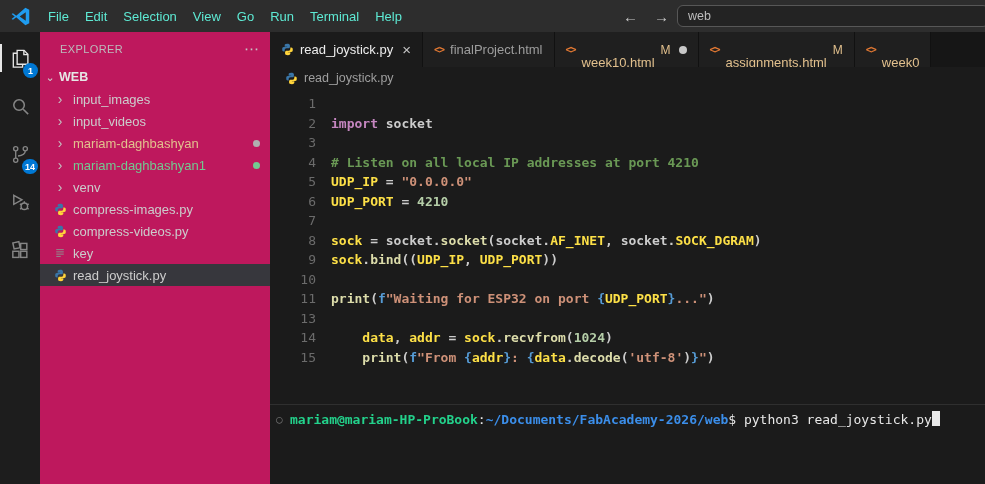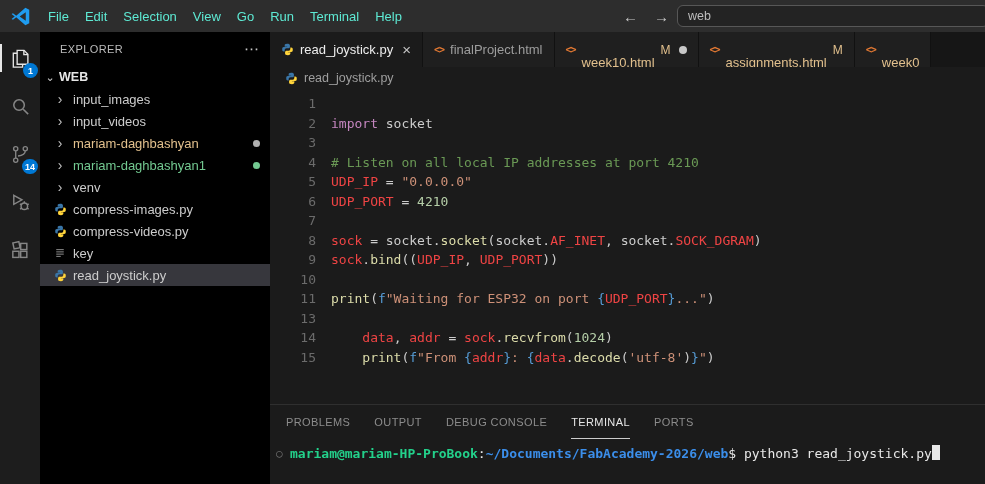--- a/index.html
+++ b/index.html
@@ -37,21 +37,21 @@
   .act-item.active { color:#e7e7e7; }
   .act-item.active::before { content:""; position:absolute; left:0; top:10px; bottom:10px; width:2px; background:#e7e7e7; }
   .act-item svg { width:23px; height:23px; }
   .badge {
     position:absolute; right:2px; bottom:4px; background:#0078d4; color:#fff;
     font-size:9px; font-weight:bold; min-width:15px; height:15px; border-radius:8px;
     display:flex; align-items:center; justify-content:center; padding:0 3px;
   }
 
   
-  .sidebar { flex:0 0 230px; background:#000000; display:flex; flex-direction:column; overflow:hidden; }
+  .sidebar { flex:0 0 230px; background:#be185d; display:flex; flex-direction:column; overflow:hidden; }
   .sidebar-header { flex:0 0 34px; display:flex; align-items:center; padding:0 10px 0 20px; }
   .sb-title { font-size:11px; color:#bcbcbc; letter-spacing:.4px; }
   .sb-dots { margin-left:auto; color:#c5c5c5; font-size:15px; cursor:pointer; letter-spacing:1px; }
   .section-row { height:22px; display:flex; align-items:center; gap:3px; padding-left:4px; cursor:pointer; }
   .sec-chev { color:#cccccc; width:12px; text-align:center; font-size:11px; }
   .sec-label { font-weight:bold; font-size:12.5px; color:#e6e6e6; }
   .file-row { height:22px; display:flex; align-items:center; gap:6px; padding-left:13px; cursor:pointer; }
   .file-row.selected { background:#37373d; }
   .file-icon { width:14px; display:flex; justify-content:center; align-items:center; flex:0 0 14px; }
   .chev-glyph { color:#c5c5c5; font-size:14px; line-height:1; }
@@ -77,29 +77,29 @@
   .html-icon { color:#e37933; font-size:10px; font-weight:bold; letter-spacing:-1px; font-family:"DejaVu Sans Mono",monospace; }
   .tab .py-ic, .bc-icon { display:flex; align-items:center; }
 
   
   .breadcrumb { flex:0 0 22px; display:flex; align-items:center; gap:6px; padding-left:15px; color:#9f9f9f; font-size:12.5px; background:#1b1b1b; cursor:pointer; }
 
   
   .code { flex:1; overflow:hidden; padding-top:5px; font-family:"DejaVu Sans Mono",monospace; font-size:13px; line-height:19.5px; }
   .code-line { display:flex; white-space:pre; }
   .ln { flex:0 0 46px; text-align:right; color:#6b6b6b; user-select:none; }
-  .lt { padding-left:15px; }
+  .lt { padding-left:15px;font-weight:bold; }
   .tk-fg   { color:#cccccc; }
   .tk-kw   { color:#c586c0; }
   .tk-str  { color:#ce9178; }
   .tk-num  { color:#b5cea8; }
   .tk-com  { color:#6a9955; }
   .tk-fn   { color:#dcdcaa; }
   .tk-const{ color:#569cd6; }
-  .tk-var  { color:#ef4444; }
+  .tk-var  { color:#fde047; }
 
   
   .panel { flex:0 0 80px; border-top:1px solid #2f2f2f; display:flex; flex-direction:column; background:#1b1b1b; }
   .panel-tabs { flex:0 0 34px; display:flex; align-items:stretch; gap:24px; padding-left:16px; }
   .panel-tab {
     display:flex; align-items:center; font-size:11px; letter-spacing:.4px;
     color:#8c8c8c; border-bottom:1px solid transparent; cursor:pointer;
   }
   .panel-tab.active { color:#e7e7e7; border-bottom-color:#cccccc; }
 
@@ -327,27 +327,20 @@
           <div class="code-line"><span class="ln">8</span><span class="lt"><span class="tk-var">sock</span><span class="tk-fg"> = </span><span class="tk-fg">socket</span><span class="tk-fg">.</span><span class="tk-fn">socket</span><span class="tk-fg">(</span><span class="tk-fg">socket</span><span class="tk-fg">.</span><span class="tk-var">AF_INET</span><span class="tk-fg">, </span><span class="tk-fg">socket</span><span class="tk-fg">.</span><span class="tk-var">SOCK_DGRAM</span><span class="tk-fg">)</span></span></div>
           <div class="code-line"><span class="ln">9</span><span class="lt"><span class="tk-var">sock</span><span class="tk-fg">.</span><span class="tk-fn">bind</span><span class="tk-fg">((</span><span class="tk-var">UDP_IP</span><span class="tk-fg">, </span><span class="tk-var">UDP_PORT</span><span class="tk-fg">))</span></span></div>
           <div class="code-line"><span class="ln">10</span><span class="lt"></span></div>
           <div class="code-line"><span class="ln">11</span><span class="lt"><span class="tk-fn">print</span><span class="tk-fg">(</span><span class="tk-const">f</span><span class="tk-str">"Waiting for ESP32 on port </span><span class="tk-const">{</span><span class="tk-var">UDP_PORT</span><span class="tk-const">}</span><span class="tk-str">..."</span><span class="tk-fg">)</span></span></div>
           <div class="code-line"><span class="ln">13</span></div>
           <div class="code-line"><span class="ln">14</span><span class="lt"><span class="tk-fg">    </span><span class="tk-var">data</span><span class="tk-fg">, </span><span class="tk-var">addr</span><span class="tk-fg"> = </span><span class="tk-var">sock</span><span class="tk-fg">.</span><span class="tk-fn">recvfrom</span><span class="tk-fg">(</span><span class="tk-num">1024</span><span class="tk-fg">)</span></span></div>
           <div class="code-line"><span class="ln">15</span><span class="lt"><span class="tk-fg">    </span><span class="tk-fn">print</span><span class="tk-fg">(</span><span class="tk-const">f</span><span class="tk-str">"From </span><span class="tk-const">{</span><span class="tk-var">addr</span><span class="tk-const">}</span><span class="tk-str">: </span><span class="tk-const">{</span><span class="tk-var">data</span><span class="tk-fg">.</span><span class="tk-fn">decode</span><span class="tk-fg">(</span><span class="tk-str">'utf-8'</span><span class="tk-fg">)</span><span class="tk-const">}</span><span class="tk-str">"</span><span class="tk-fg">)</span></span></div>
         </div>
 
       <div class="panel">
-        <div class="panel-tabs" id="panel-tabs">
-            <span class="panel-tab">PROBLEMS</span>
-            <span class="panel-tab">OUTPUT</span>
-            <span class="panel-tab">DEBUG CONSOLE</span>
-            <span class="panel-tab active">TERMINAL</span>
-            <span class="panel-tab">PORTS</span>
-          </div>
         <div class="terminal">
           <span class="t-dec">○</span>
           <span class="t-line"><span class="t-user">mariam@mariam-HP-ProBook</span><span class="t-plain">:</span><span class="t-path">~/Documents/FabAcademy-2026/web</span><span class="t-plain">$</span><span class="t-plain"> python3 read_joystick.py</span><span class="cursor"></span></span>
         </div>
       </div>
     </div>
 
   </div>
 </div>
 

